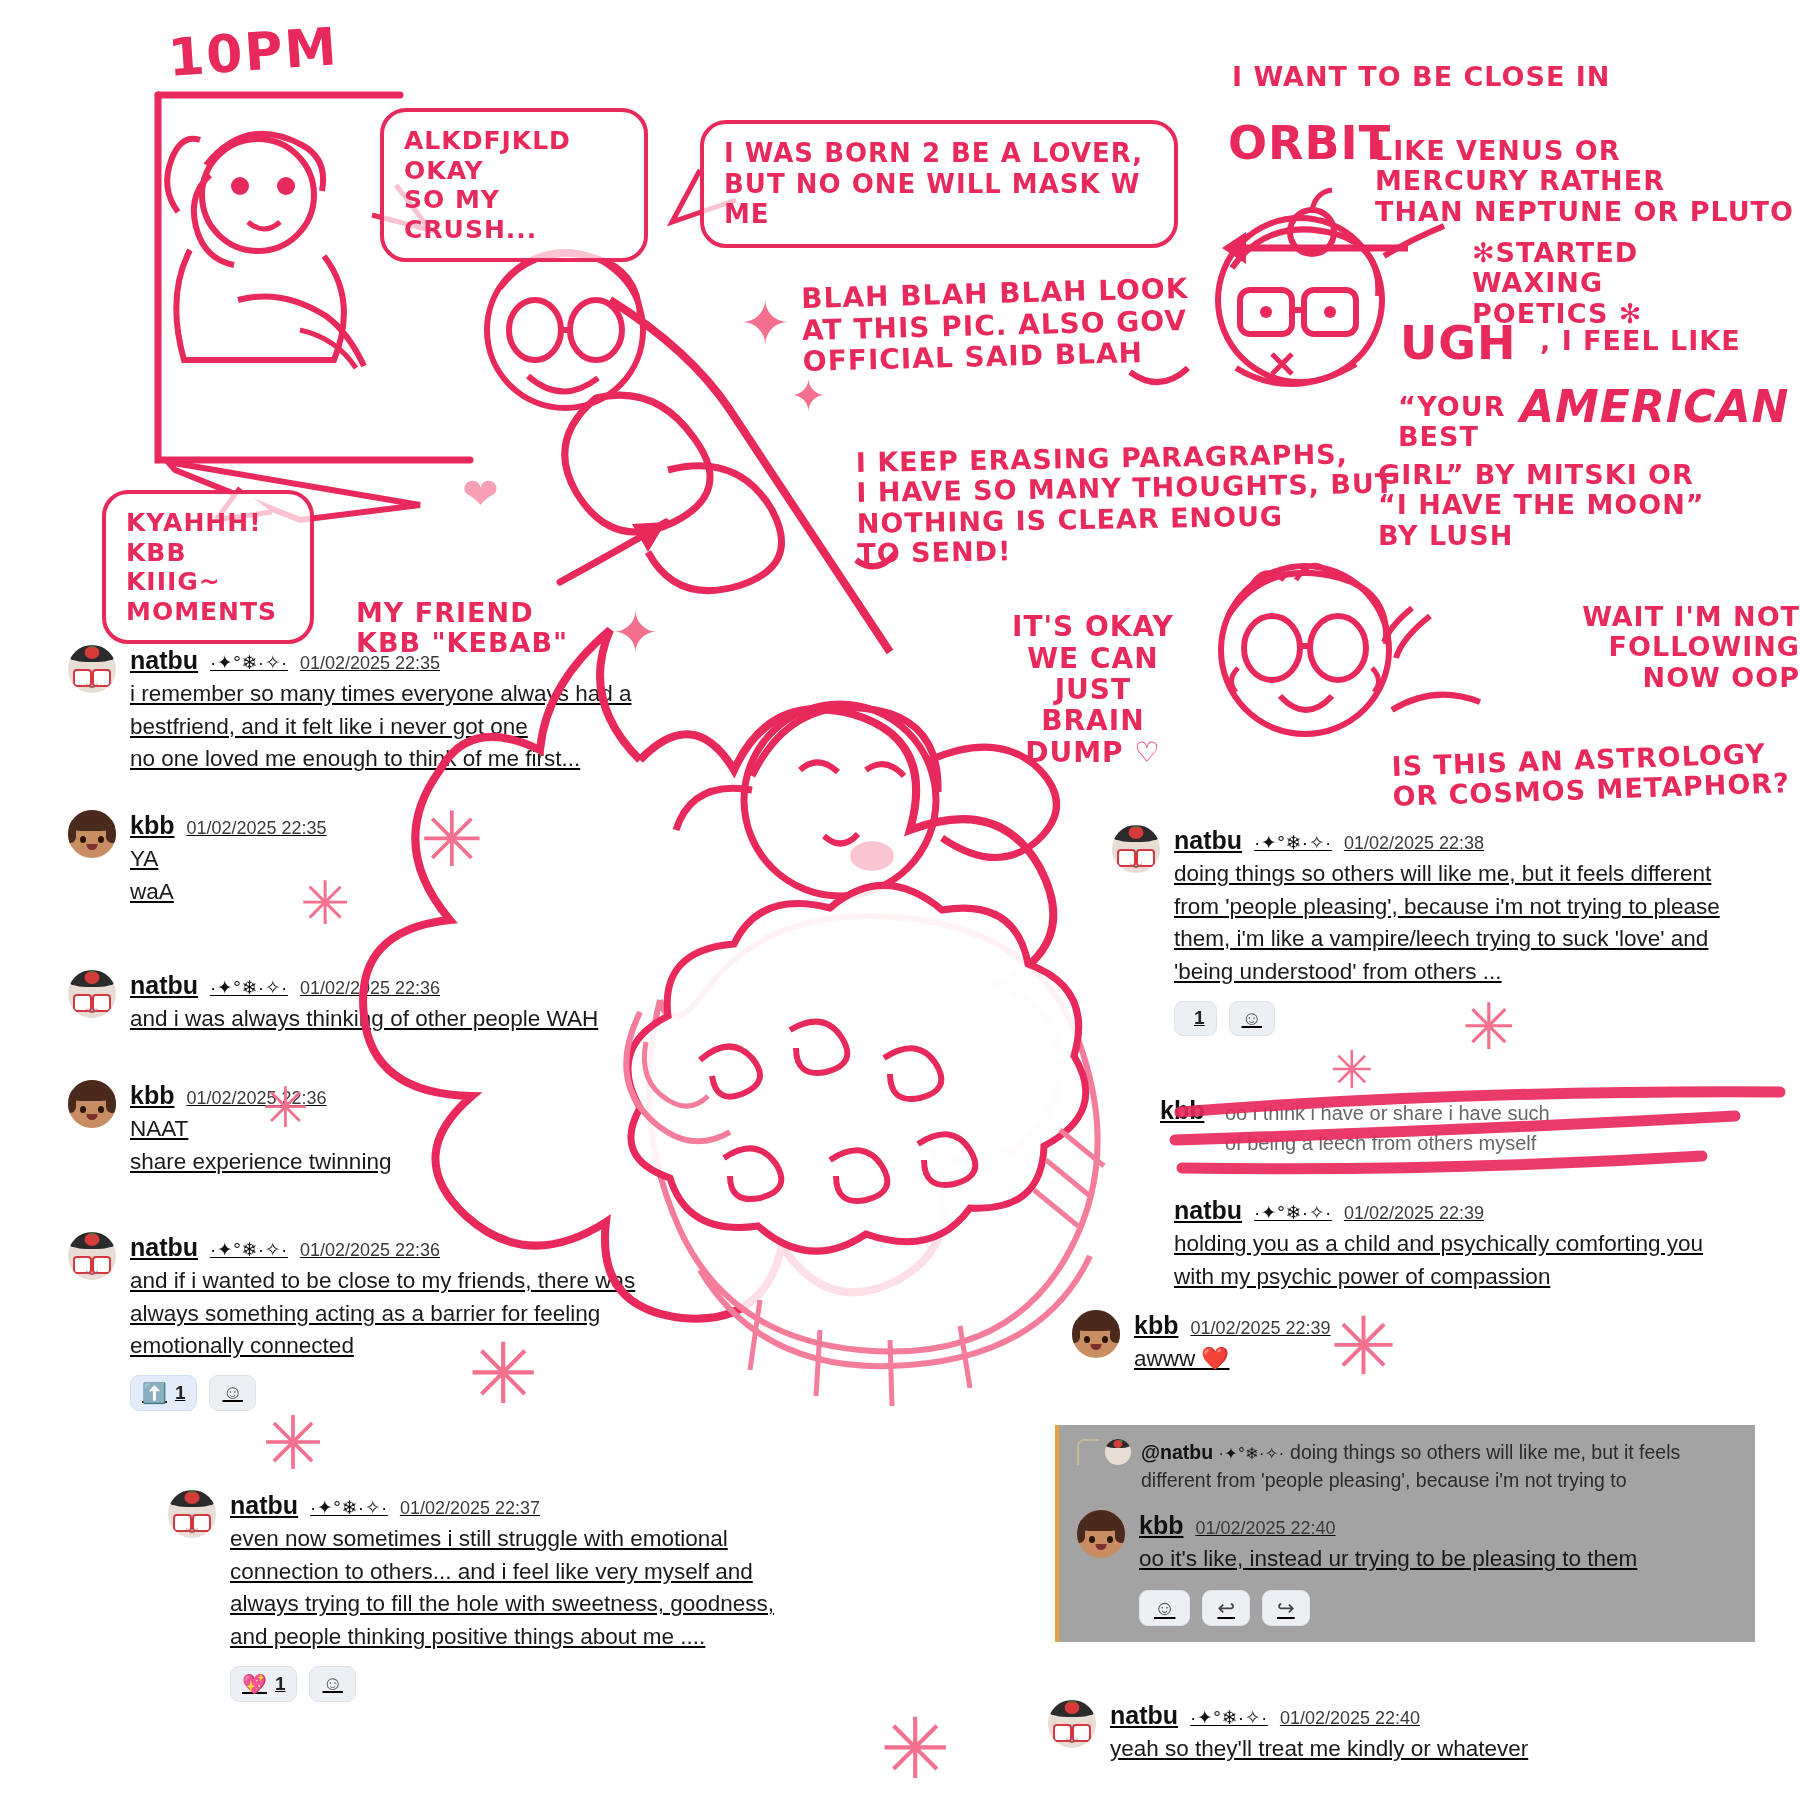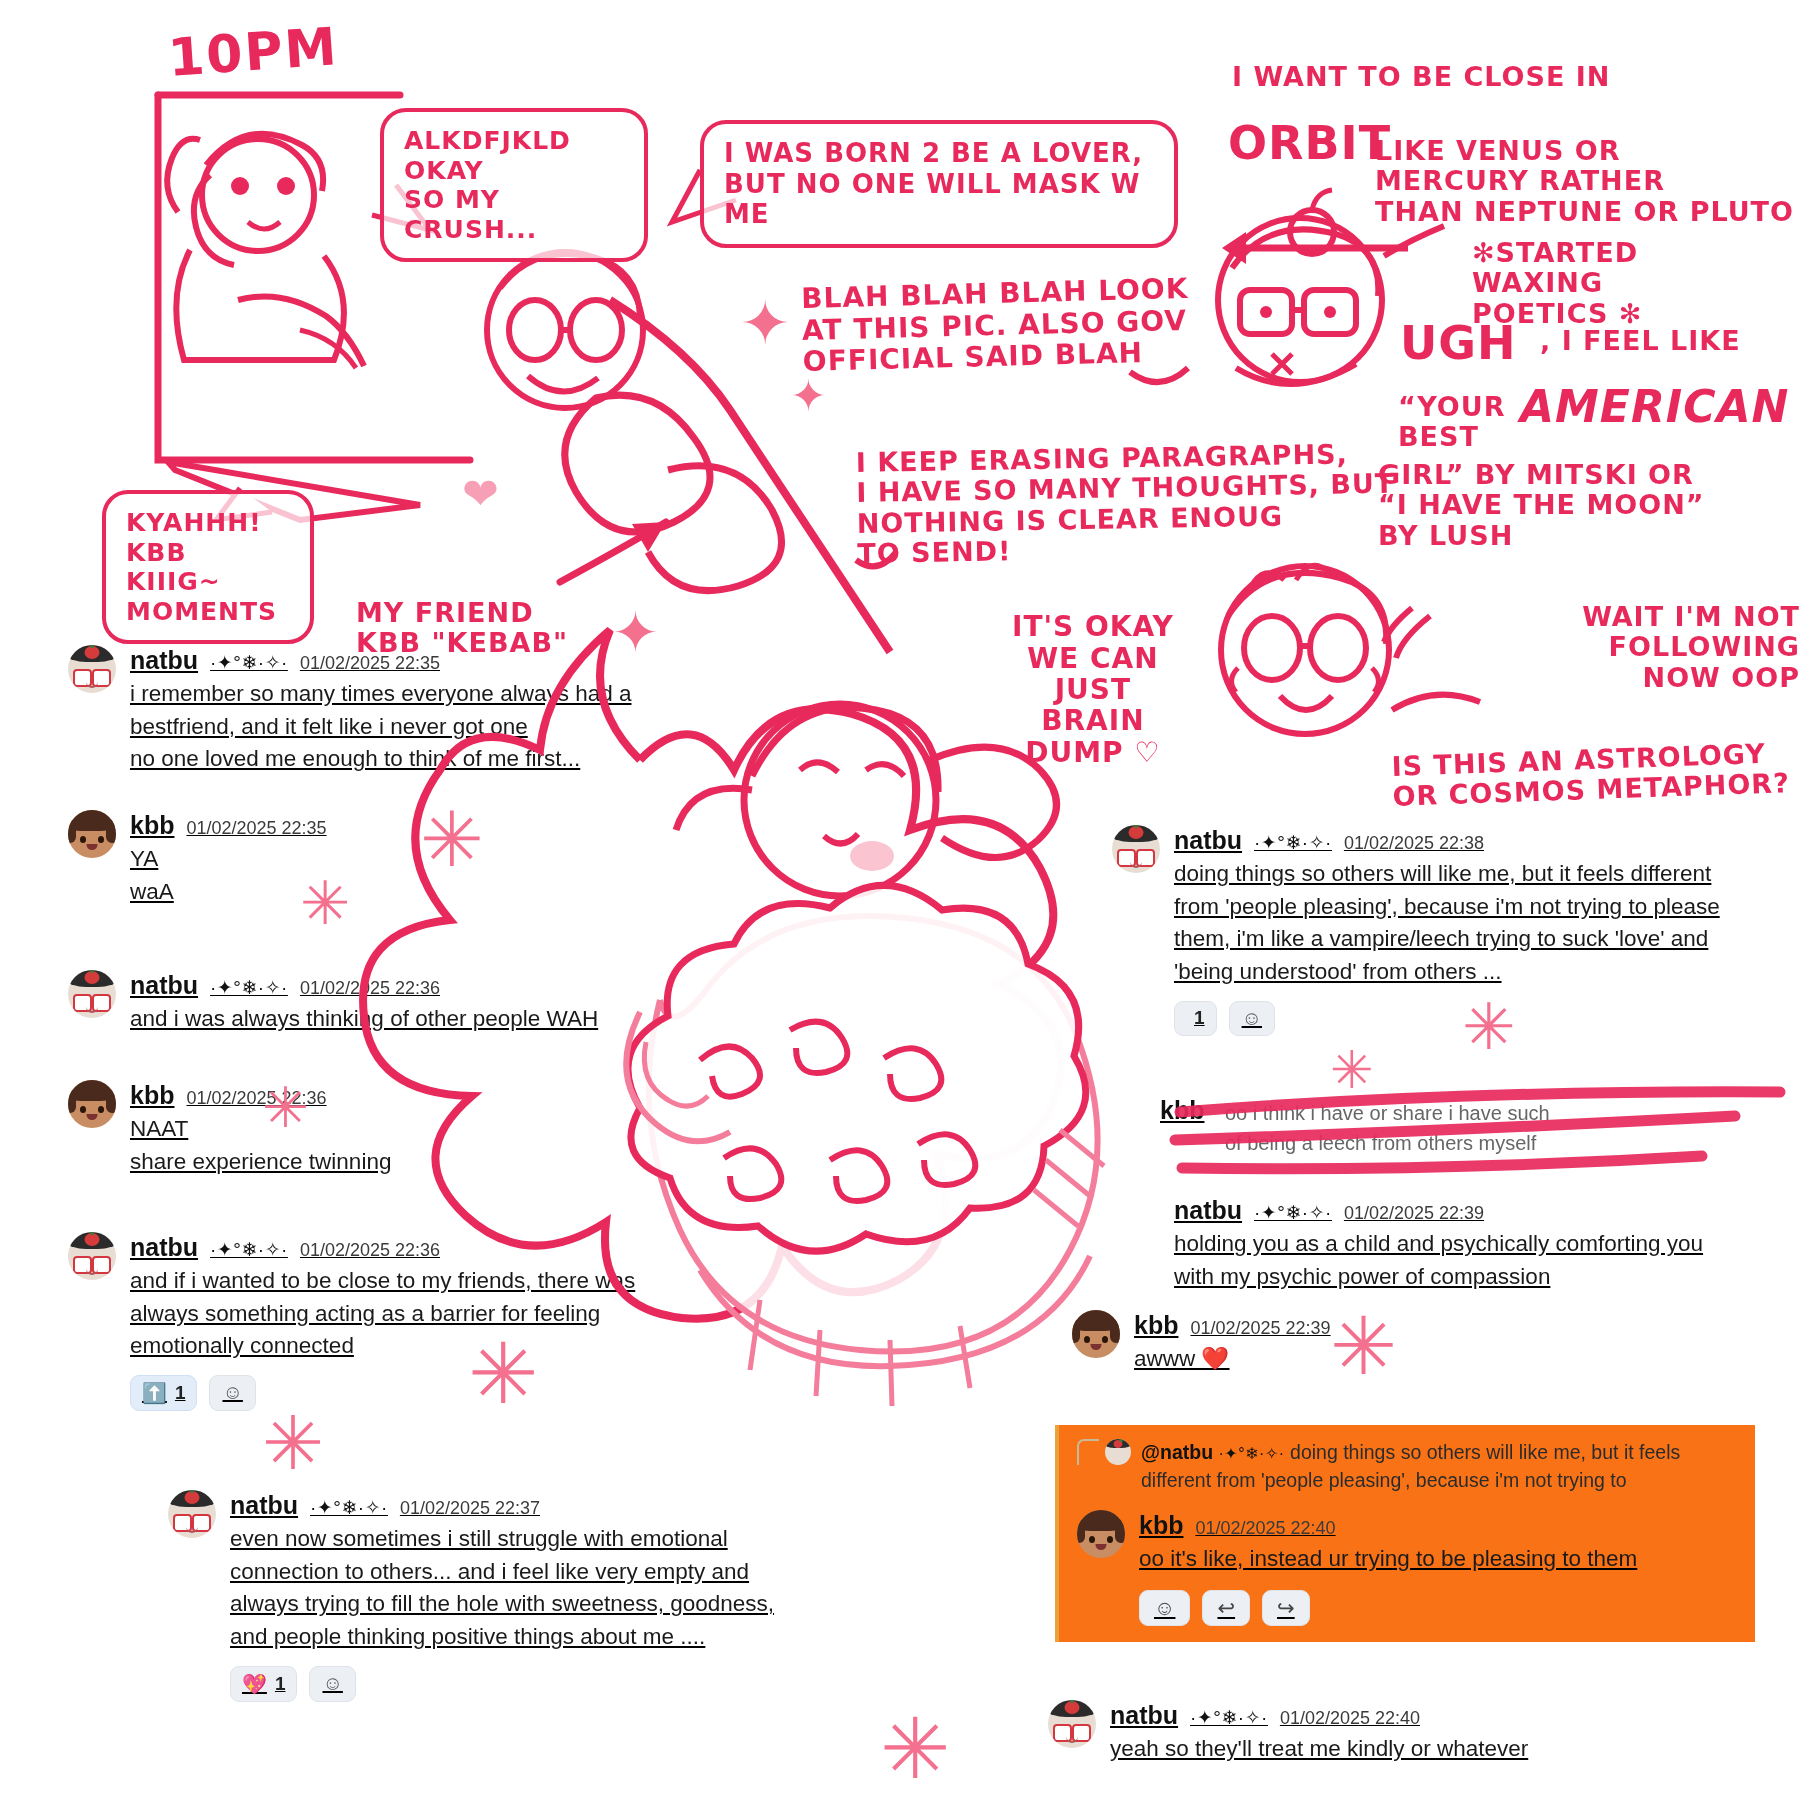--- a/index.html
+++ b/index.html
@@ -116,21 +116,21 @@
   .rxn.blue { background: #e3ecf9; border-color: #cfe0f5; }
   .rxn .cnt { font-weight: 600; font-size: 19px; }
   .rxn-add {
     background: #eceff3; border: 1px solid #dfe3e8;
     border-radius: 9px; padding: 5px 12px; font-size: 20px; color: #555;
   }
 
   
   .reply-card {
     position: absolute;
-    background: #f97316;
+    background: #a3a3a3;
     border-left: 4px solid #e8a33d;
     padding: 14px 18px 16px 18px;
     width: 700px;
   }
   .quote {
     display: flex; gap: 10px; align-items: flex-start;
     margin-bottom: 16px;
   }
   .quote-bar {
     position: absolute; left: 18px; top: 14px;
@@ -293,21 +293,21 @@
         <span class="glasses"></span>
         <span class="mouth"></span>
     </div>
     <div class="body">
       <div class="head">
         <span class="uname">natbu</span>
         <span class="deco">·✦°❄·✧·</span>
         <span class="ts">01/02/2025 22:37</span>
       </div>
       <div class="line">even now sometimes i still struggle with emotional</div>
-      <div class="line">connection to others... and i feel like very empty and</div>
+      <div class="line">connection to others... and i feel like very myself and</div>
       <div class="line">always trying to fill the hole with sweetness, goodness,</div>
       <div class="line">and people thinking positive things about me ....</div>
       <div class="reactions">
         <div class="rxn">
           <span>💖</span>
           <span class="cnt">1</span>
         </div>
         <div class="rxn-add">☺</div>
       </div>
     </div>

